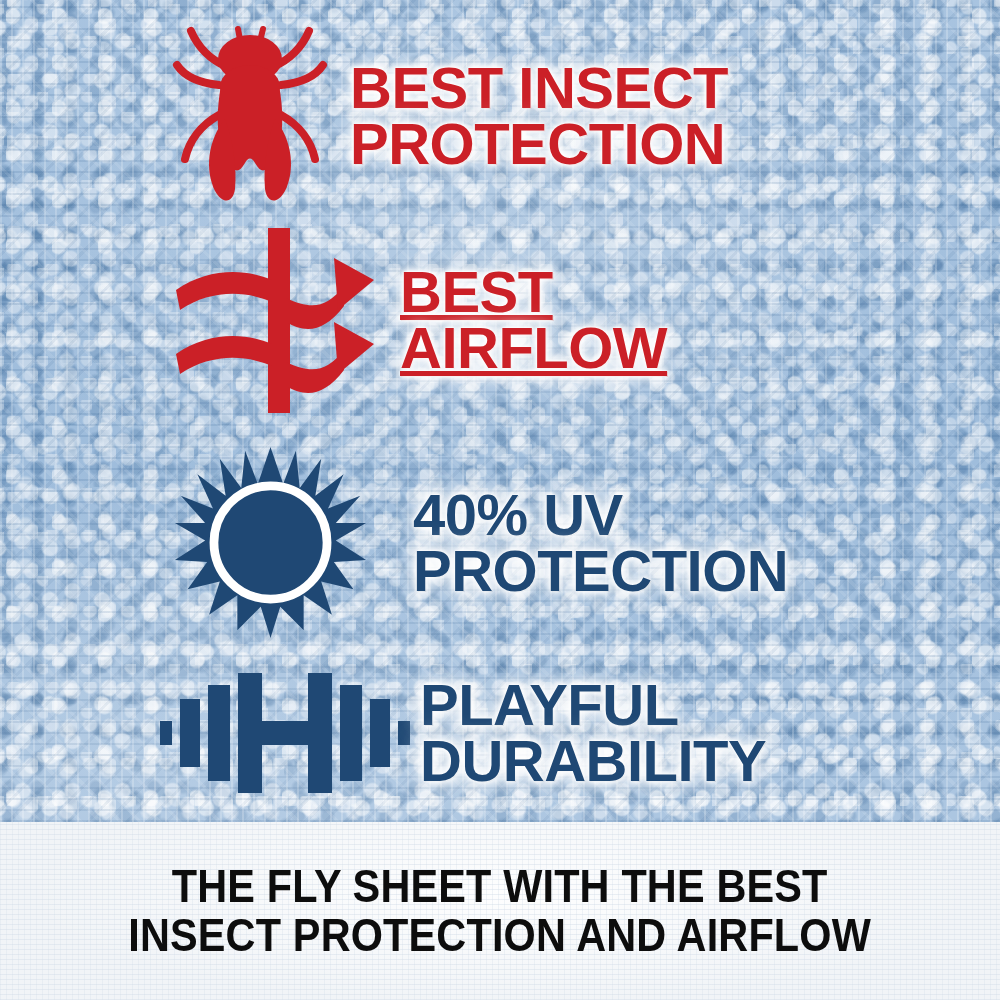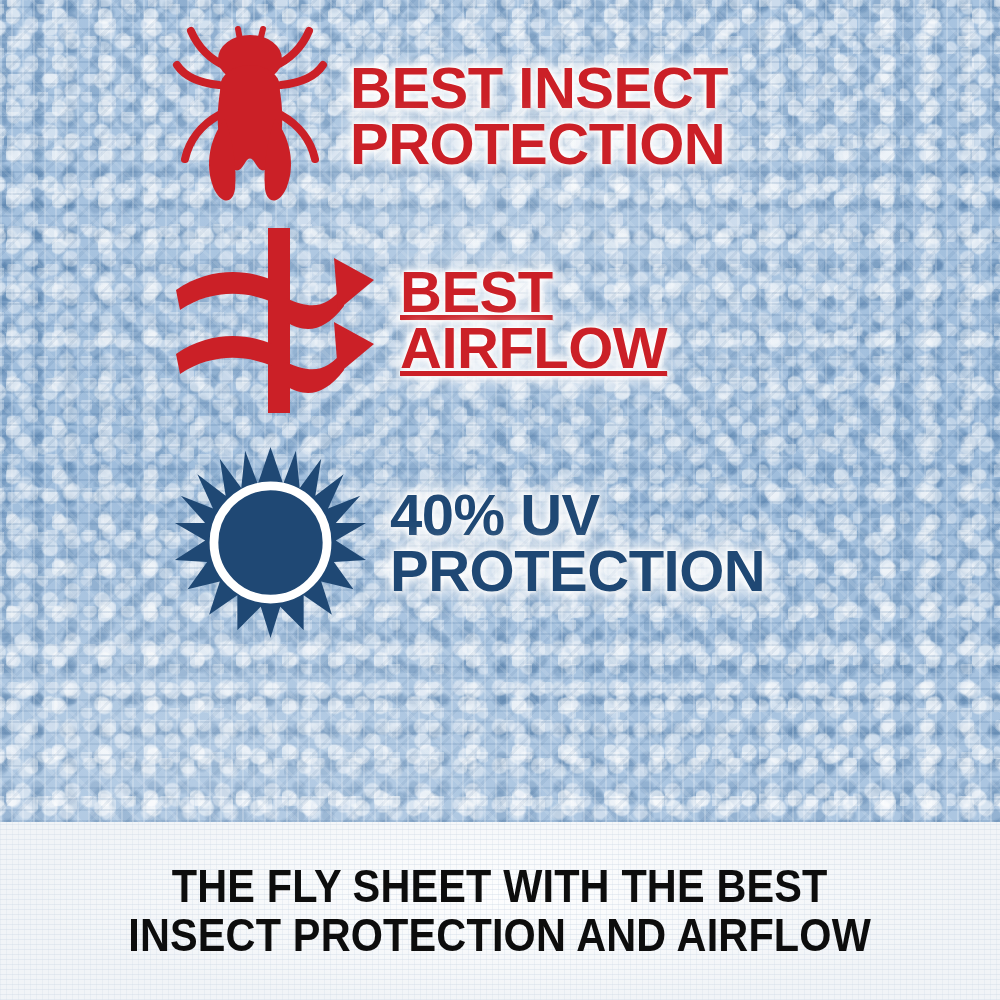--- a/index.html
+++ b/index.html
@@ -70,21 +70,21 @@
   .txt.navy{
     color:#1F4874;
     text-shadow:
       0 0 2px #fff,0 0 4px #fff,0 0 8px #fff,0 0 13px #fff,
       0 0 19px rgba(255,255,255,.95),0 0 28px rgba(255,255,255,.8),
       1px 1px 0 rgba(15,40,70,.4);
   }
 
   #row-insect  {left:150px; top:18px;  width:840px; height:195px;}
   #row-airflow {left:150px; top:225px; width:840px; height:190px;}
-  #row-uv      {left:150px; top:440px; width:840px; height:205px;}
+  #row-uv      {left:150px; top:440px; width:840px; height:205px;gap:23px;}
   #row-durab   {left:150px; top:650px; width:840px; height:165px;}
 
   #row-insect  .icon-cell{width:200px;}
   #row-airflow .icon-cell{width:250px;}
   #row-uv      .icon-cell{width:240px;}
   #row-durab   .icon-cell{width:270px;}
 
   #row-insect  .txt{font-size:58px;}
   #row-airflow .txt{font-size:58px;text-decoration:underline;}
   #row-uv      .txt{font-size:58px;}
@@ -190,20 +190,42 @@
         <g fill="#1F4874">
           <polygon points="100,2 113,40 126,6 130,44 152,14 146,52 175,30 159,65 192,52 167,80 198,80 167,98 198,118 165,120 185,148 152,140 163,174 134,154 134,190 110,166 100,198 90,166 66,190 66,154 37,174 48,140 15,148 35,120 2,118 33,98 2,80 33,80 8,52 41,65 25,30 54,52 48,14 70,44 74,6 87,40"></polygon>
         </g>
         <circle cx="100" cy="100" r="58" fill="none" stroke="#ffffff" stroke-width="9"></circle>
       </svg>
     </div>
     <div class="txt navy">40% UV
 PROTECTION</div>
   </div>
 
+  <div class="row" id="row-durab">
+    <div class="icon-cell">
+      <svg width="250" height="140" viewBox="0 0 250 140" aria-hidden="true">
+        <g fill="#1F4874">
+
+          <rect x="0" y="58" width="12" height="24"></rect>
+          <rect x="20" y="36" width="20" height="68"></rect>
+          <rect x="48" y="22" width="22" height="96"></rect>
+          <rect x="78" y="10" width="24" height="120"></rect>
+
+          <rect x="102" y="58" width="46" height="24"></rect>
+
+          <rect x="148" y="10" width="24" height="120"></rect>
+          <rect x="180" y="22" width="22" height="96"></rect>
+          <rect x="210" y="36" width="20" height="68"></rect>
+          <rect x="238" y="58" width="12" height="24"></rect>
+        </g>
+      </svg>
+    </div>
+    <div class="txt navy">PLAYFUL
+DURABILITY</div>
+  </div>
 
   <div class="caption-band">
     <div class="paper"></div>
     <div class="caption">THE FLY SHEET WITH THE BEST
 INSECT PROTECTION AND AIRFLOW</div>
   </div>
 
 </div>
 
 </body></html>

